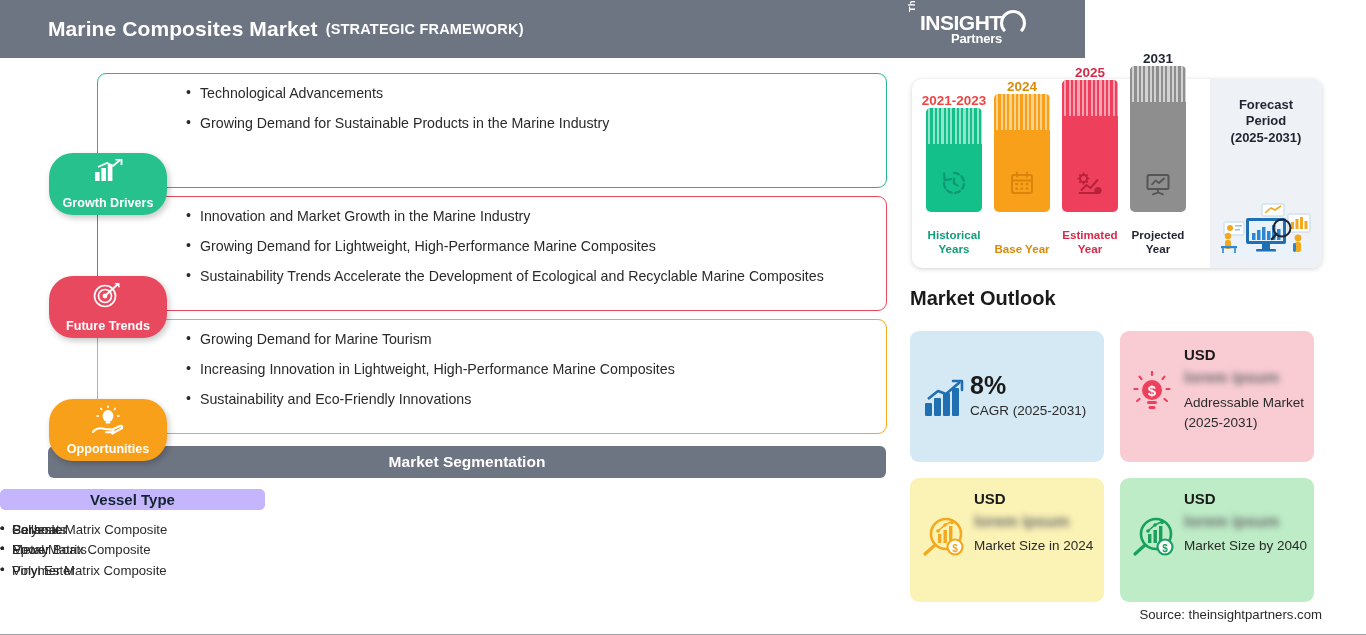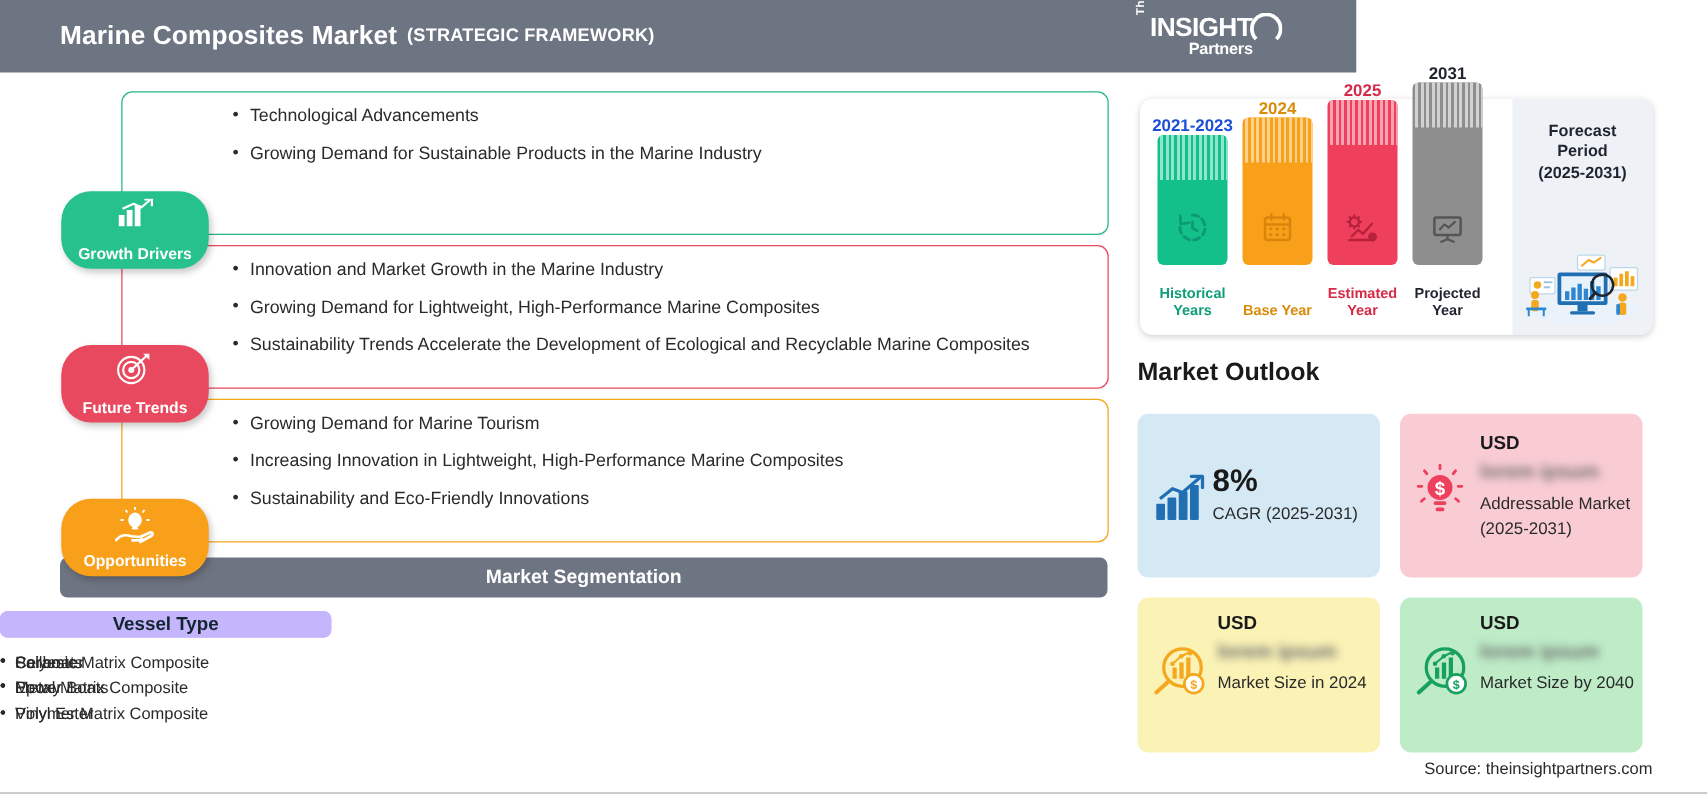--- a/index.html
+++ b/index.html
@@ -209,21 +209,21 @@
       </ul>
     </div>
   </div>
 
   <div class="right">
 
     <div class="timeline">
       <div class="bars">
 
         <div class="barwrap" style="left:14px;">
-          <span class="yr" style="bottom:147px;color:#1d4ed8">2021-2023</span>
+          <span class="yr" style="bottom:147px;color:#ef4444">2021-2023</span>
           <div class="bar" style="height:104px;background:#14c08a">
             <div class="stripes" style="background:repeating-linear-gradient(90deg,#14c08a 0 2.2px,#8fe6cd 2.2px 4.4px)"></div>
             <span class="bar-ic">
               <svg width="26" height="26" viewBox="0 0 26 26">
                 <path d="M13 3 a10 10 0 1 1 -9.4 6.6" stroke="#0b9a73" stroke-width="2.4" fill="none" stroke-linecap="round" stroke-dasharray="5 3.4"></path>
                 <path d="M3.2 3.4 L3.6 10.2 L10.2 9.2" stroke="#0b9a73" stroke-width="2.2" fill="none" stroke-linecap="round" stroke-linejoin="round"></path>
                 <path d="M13 8.4 v5 l3.6 2.2" stroke="#0b9a73" stroke-width="2.2" fill="none" stroke-linecap="round"></path>
               </svg>
             </span>
           </div>

